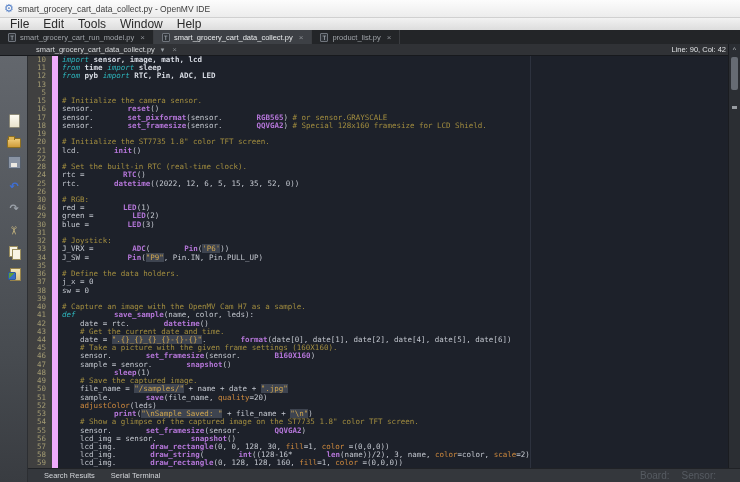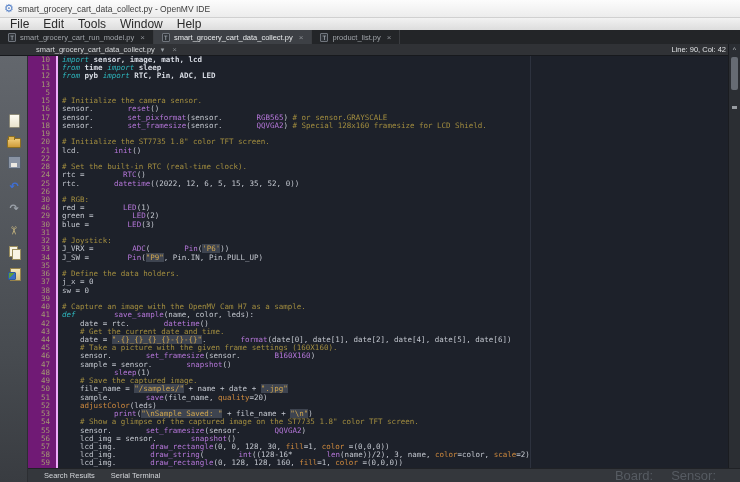--- a/index.html
+++ b/index.html
@@ -70,51 +70,51 @@
   .paste::before{content:""; position:absolute; left:3px; top:1px; width:9px; height:11px;
     background:linear-gradient(#f2e6bc,#d9c488); border:1px solid #96824a;}
   .paste::after{content:""; position:absolute; left:1px; bottom:1px; width:6px; height:6px;
     background:linear-gradient(135deg,#5f9e3a 50%,#3a6fc4 50%);
     border:1px solid #2f5a9e; border-radius:1px;}
 
   
   .editor { position:absolute; top:56px; left:28px; right:12px; bottom:14px;
     display:flex; font-family:"DejaVu Sans Mono", monospace; font-size:7.5px;
     line-height:8.24px; overflow:hidden; }
-  .gutter { width:30px; background:#701a75; border-right:2px solid #f0abfc;
+  .gutter { width:30px; background:#404040; border-right:6px solid #f0abfc;
     text-align:right; color:#a29a72; flex:none; }
   .ln { height:8.24px; padding-right:6px; white-space:pre; }
   .codearea { flex:1; background:#1d212a; padding-left:4px; position:relative; }
   .cl { height:8.24px; white-space:pre; color:#c3c7cf; position:relative; z-index:1; }
   .margin-line { position:absolute; left:530px; top:56px; height:412px; width:1px;
     background:#2d323e; z-index:4; }
   .tk-k { color:#2eb8bf; font-style:italic; }
   .tk-c { color:#a38e3f; }
-  .tk-f { color:#b576d9; font-weight:normal;padding-left:34px; }
+  .tk-f { color:#b576d9; font-weight:bold;padding-left:34px; }
   .tk-s { color:#d0a64f; background:#3e4450; }
   .tk-a { color:#cf8a3e; }
   .tk-b { color:#d8dce4; font-weight:bold; }
   .tk-t { color:#c3c7cf; }
 
   
   .scrollbar { position:absolute; top:44px; right:0; bottom:14px; width:12px;
     background:#2b2e33; border-left:1px solid #1a1c20; }
   .sb-up { display:block; text-align:center; font-size:7px; color:#b9bcc0;
     height:11px; line-height:11px; }
   .sb-thumb { position:absolute; top:13px; left:2px; right:2px; height:33px;
     background:#666b73; border-radius:2px; }
   .sb-mark { position:absolute; top:62px; left:3px; right:3px; height:3px;
     background:#989ca1; }
 
   
   .statusbar { position:absolute; left:0; right:0; bottom:0; height:14px;
     background:#34373c; border-top:1px solid #202226; display:flex;
     align-items:center; padding-left:44px; }
   .status-btn { font-size:7.5px; color:#d2d5d9; margin-right:16px; }
-  .status-dim { font-size:13px; color:#565b62; margin-left:18px; }
+  .status-dim { font-size:10px; color:#565b62; margin-left:12px; }
   .status-right { margin-left:auto; margin-right:24px; display:flex; }
 </style>
 </head>
 <body>
 
 <div id="app">
 
   <div class="titlebar">
     <span class="logo">⚙</span>
     <span class="title-text">smart_grocery_cart_data_collect.py - OpenMV IDE</span>

